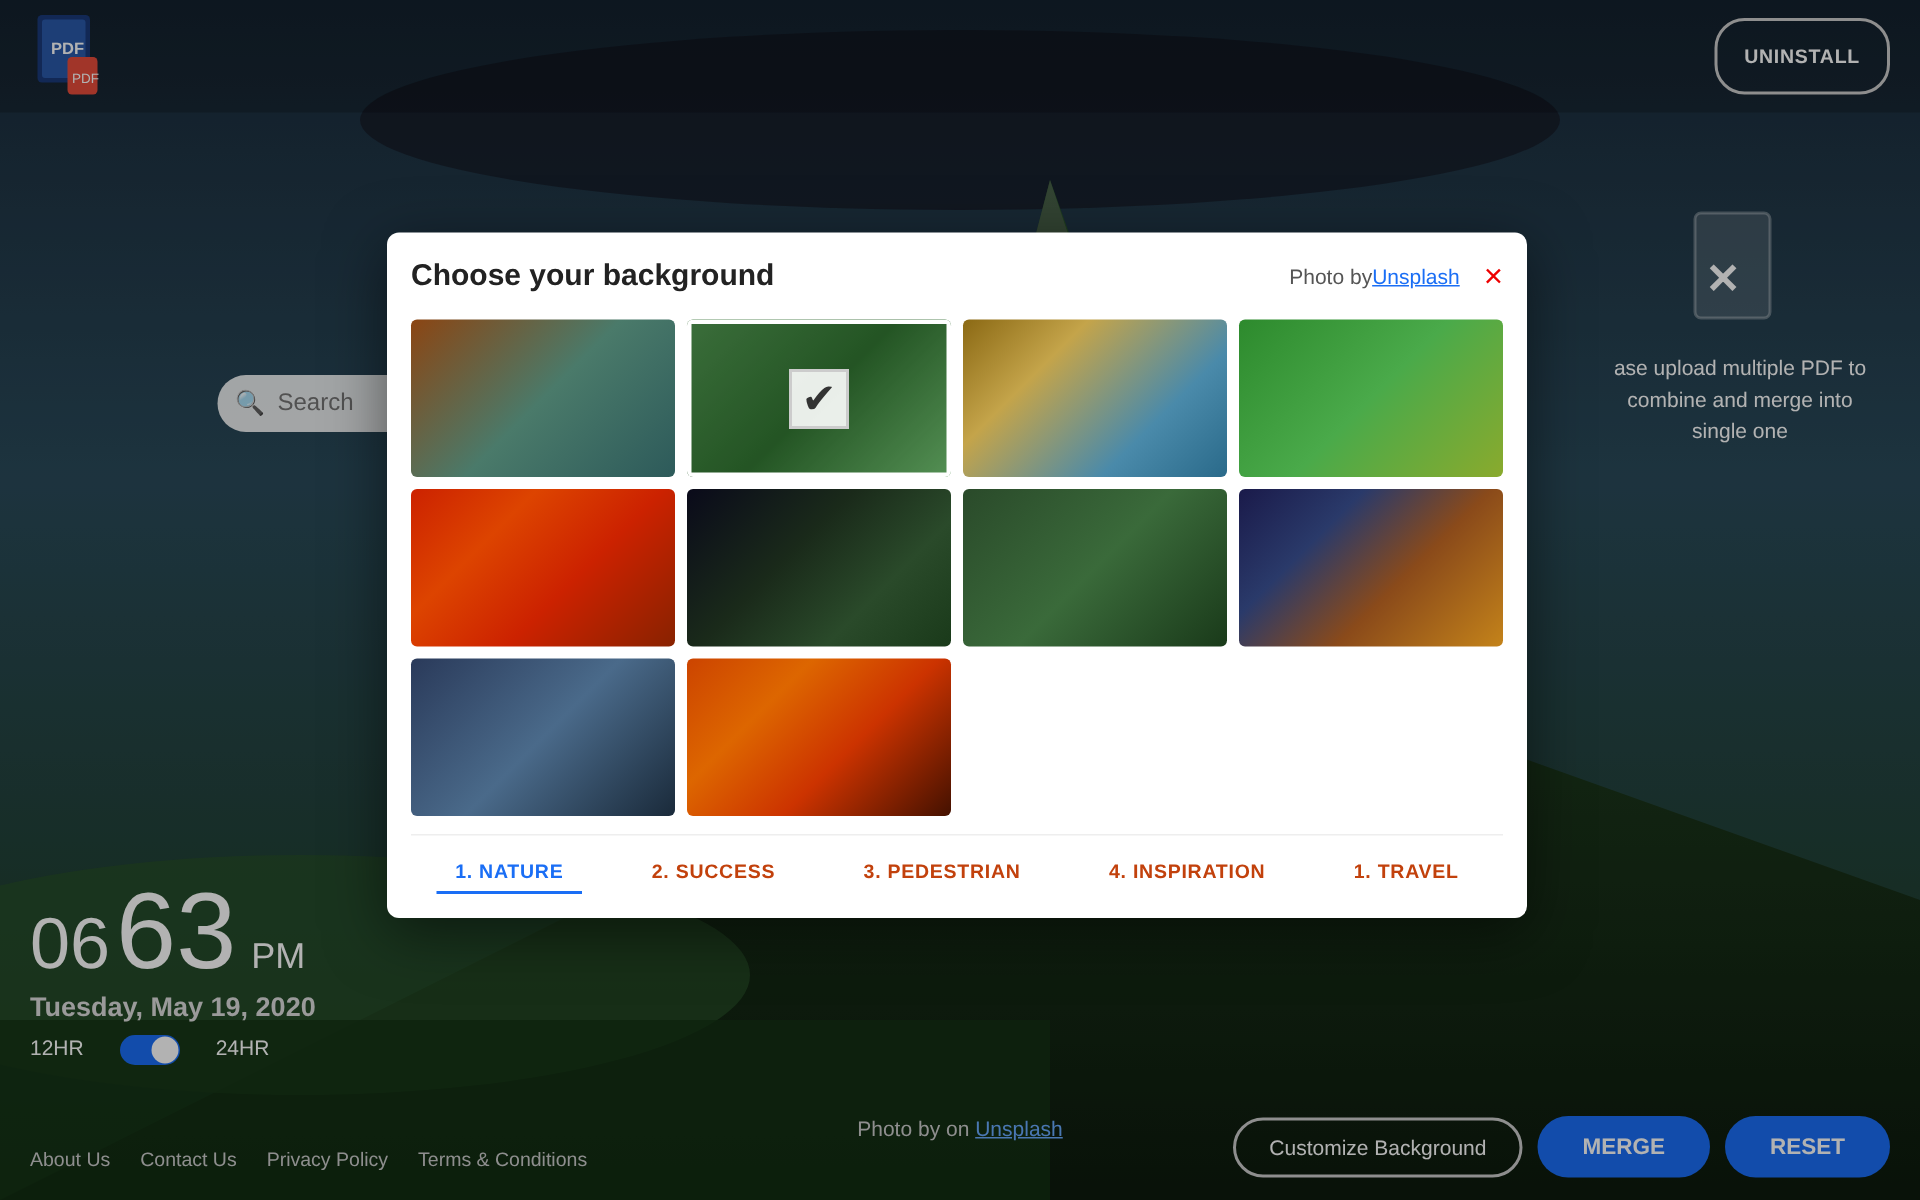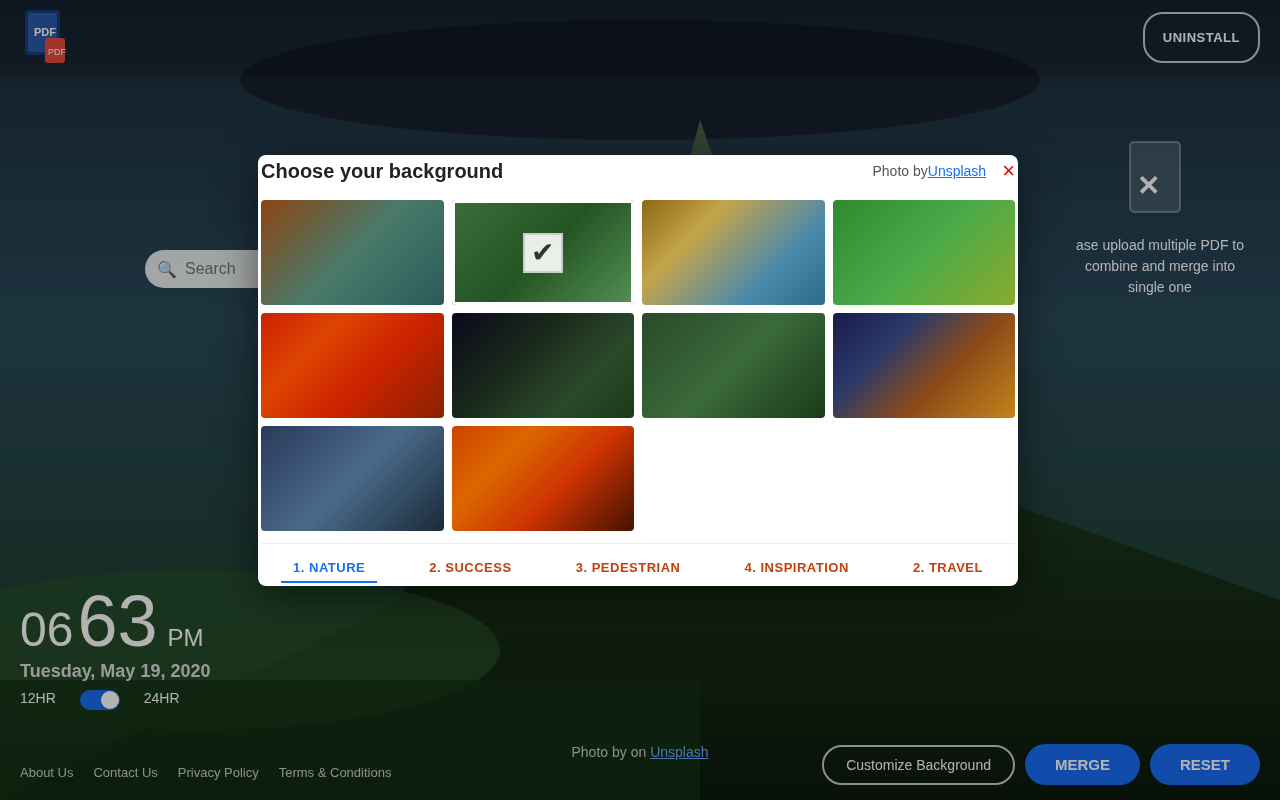--- a/index.html
+++ b/index.html
@@ -313,21 +313,21 @@
 
     
     .modal {
       position: absolute;
       top: 155px;
       left: 258px;
       width: 760px;
       background: #fff;
       border-radius: 8px;
       z-index: 30;
-      padding: 3px;
+      padding: 16px;
       box-shadow: 0 10px 40px rgba(0,0,0,0.5);
     }
 
     .modal-header {
       display: flex;
       justify-content: space-between;
       align-items: center;
       margin-bottom: 16px;
     }
 
@@ -556,21 +556,21 @@
     <div class="image-cell img-10">
       
     </div>
   </div>
 
   <div class="category-tabs">
     <div class="cat-tab active">1. NATURE</div>
     <div class="cat-tab">2. SUCCESS</div>
     <div class="cat-tab">3. PEDESTRIAN</div>
     <div class="cat-tab">4. INSPIRATION</div>
-    <div class="cat-tab">2. TRAVEL</div>
+    <div class="cat-tab">1. TRAVEL</div>
   </div>
 </div>
 
 <div class="clock-area">
   <div class="clock-time">
     <span class="clock-hours">06</span>
     <span class="clock-minutes">63</span>
     <span class="clock-ampm">PM</span>
   </div>
   <div class="clock-date">

